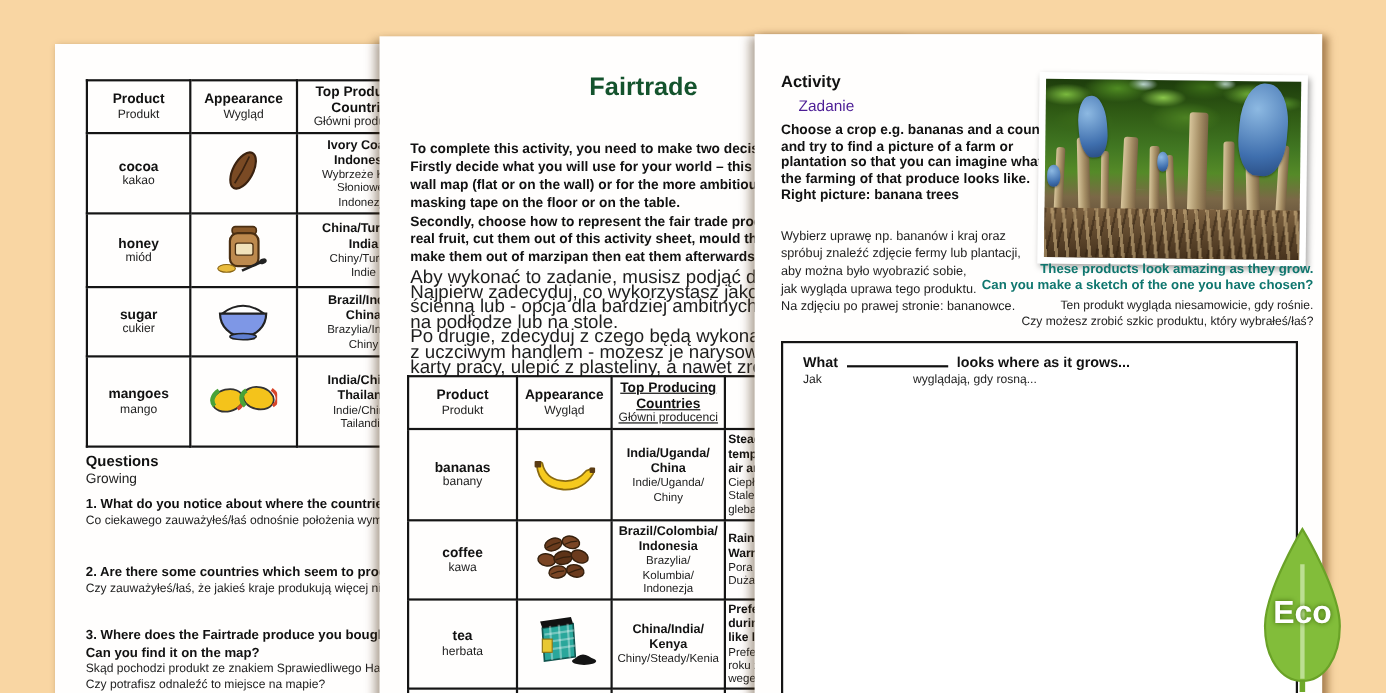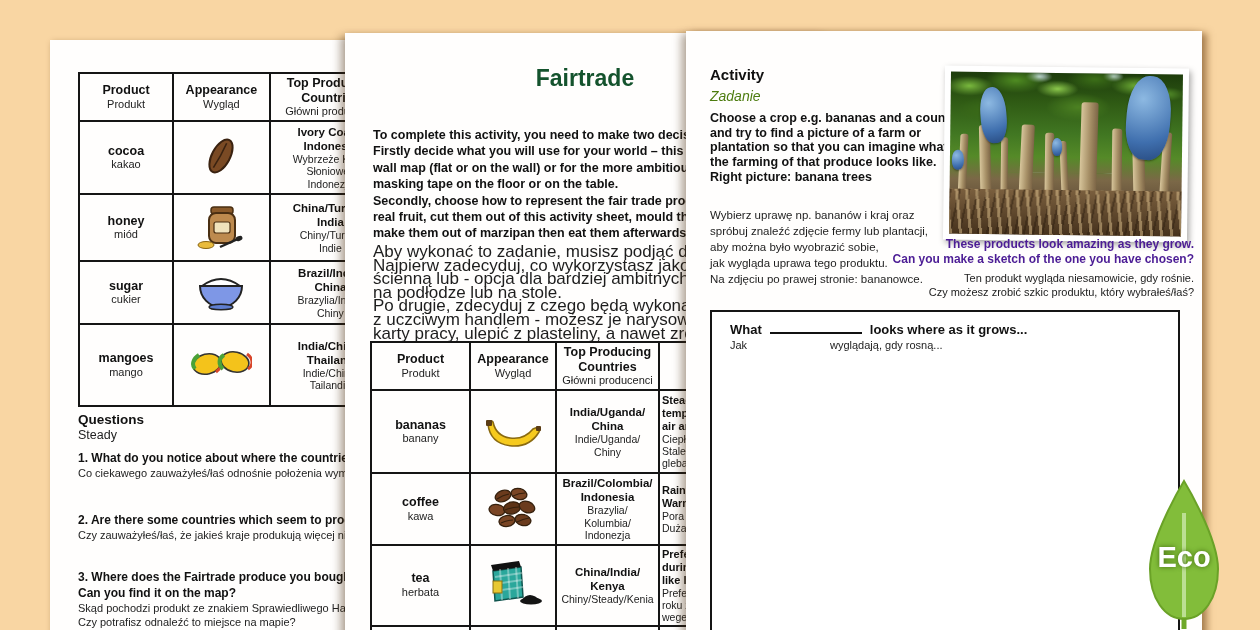--- a/index.html
+++ b/index.html
@@ -29,25 +29,25 @@
   #page-mid{left:345px;top:33px;width:480px;height:700px;z-index:2;box-shadow:-5px 3px 8px rgba(70,45,15,.38),3px 3px 7px rgba(90,55,15,.35);}
   #mp-title-en{position:absolute;left:0;top:32px;width:480px;text-align:center;font-size:23px;font-weight:bold;color:#14532d;}
   #mp-title-pl{position:absolute;left:0;top:62px;width:480px;text-align:center;font-size:20px;color:#1a1a1a;}
   #mp-intro-en{position:absolute;left:28px;top:94px;font-weight:bold;font-size:12.5px;line-height:16.4px;color:#111;}
   #mp-intro-pl{position:absolute;left:28px;top:212px;font-size:17px;line-height:13.6px;color:#1d1d1d;}
   #mp-table{position:absolute;left:25px;top:308px;}
 
   
   #page-right{left:686px;top:31px;width:516px;height:700px;z-index:3;box-shadow:-5px 3px 8px rgba(70,45,15,.38),5px 2px 7px rgba(105,60,15,.55);}
   #rp-activity-en{position:absolute;left:24px;top:35px;font-size:15px;font-weight:bold;color:#111;}
-  #rp-activity-pl{position:absolute;left:24px;top:57px;font-size:14px;color:#4d7c0f;font-style:italic;}
+  #rp-activity-pl{position:absolute;left:40px;top:57px;font-size:14px;color:#4c1d95;}
   #rp-para-en{position:absolute;left:24px;top:80px;font-weight:bold;font-size:12.5px;line-height:14.7px;color:#111;}
   #rp-para-pl{position:absolute;left:24px;top:176px;font-size:11.5px;line-height:16px;color:#1d1d1d;}
   #rp-captions{position:absolute;left:120px;top:206px;width:388px;text-align:right;}
-  .cap-en{font-weight:bold;font-size:12px;line-height:14.5px;color:#4c1d95;}
+  .cap-en{font-weight:bold;font-size:12px;line-height:14.5px;color:#0f766e;}
   .cap-pl{font-size:11px;line-height:14px;color:#222;margin-top:5px;}
   #rp-box{position:absolute;left:24px;top:279px;width:466px;height:400px;border:2px solid #151515;background:#fff;}
   #box-row1{position:absolute;left:18px;top:10px;font-size:13px;font-weight:bold;color:#111;}
   .blank-line{display:inline-block;width:92px;border-bottom:2px solid #111;height:10px;margin:0 8px;}
   #box-jak{position:absolute;left:18px;top:27px;font-size:11px;color:#222;}
   #box-pl{position:absolute;left:118px;top:27px;font-size:11px;color:#222;}
 
   
   #photo{position:absolute;left:258px;top:36px;width:232px;height:162px;background:#fff;padding:6px;box-shadow:2px 3px 6px rgba(0,0,0,.35);transform:rotate(.7deg);}
   #photo-img{position:relative;width:100%;height:100%;overflow:hidden;
@@ -184,21 +184,21 @@
               <div class="country-pl preline">Indie/Chiny/
 Tailandia</div>
             </td>
       </tr>
     </tbody>
       </table>
 
     <div id="lp-questions">
       <div class="q-block" style="top:0;">
         <div class="q-en" style="font-size:13.5px;">Questions</div>
-        <div class="q-pl" style="font-size:12.5px;">Steady</div>
+        <div class="q-pl" style="font-size:12.5px;">Growing</div>
       </div>
       <div class="q-block" style="top:38px;">
         <div class="q-en pre">1. What do you notice about where the countries that produce these crops are?</div>
         <div class="q-pl pre">Co ciekawego zauważyłeś/łaś odnośnie położenia wymienionych krajów?</div>
       </div>
       <div class="q-block" style="top:100px;">
         <div class="q-en pre">2. Are there some countries which seem to produce a lot of products?</div>
         <div class="q-pl pre">Czy zauważyłeś/łaś, że jakieś kraje produkują więcej niż inne?</div>
       </div>
       <div class="q-block" style="top:157px;">
@@ -231,21 +231,21 @@
       <tbody>
           <tr style="height:46px;">
         <td style="width:93px;">
               <div class="cell-en preline">Product</div>
               <div class="cell-pl">Produkt</div>
             </td>
         <td style="width:80px;">
               <div class="cell-en preline">Appearance</div>
               <div class="cell-pl">Wygląd</div>
             </td>
-        <td style="width:97px;">
+        <td style="width:97px;text-decoration:underline;">
               <div class="cell-en preline">Top Producing
 Countries</div>
               <div class="cell-pl">Główni producenci</div>
             </td>
         <td style="width:150px;">
               <div class="cell-en preline">Special Growing
 Conditions</div>
               <div class="cell-pl">Specjalne warunki</div>
             </td>
       </tr>

